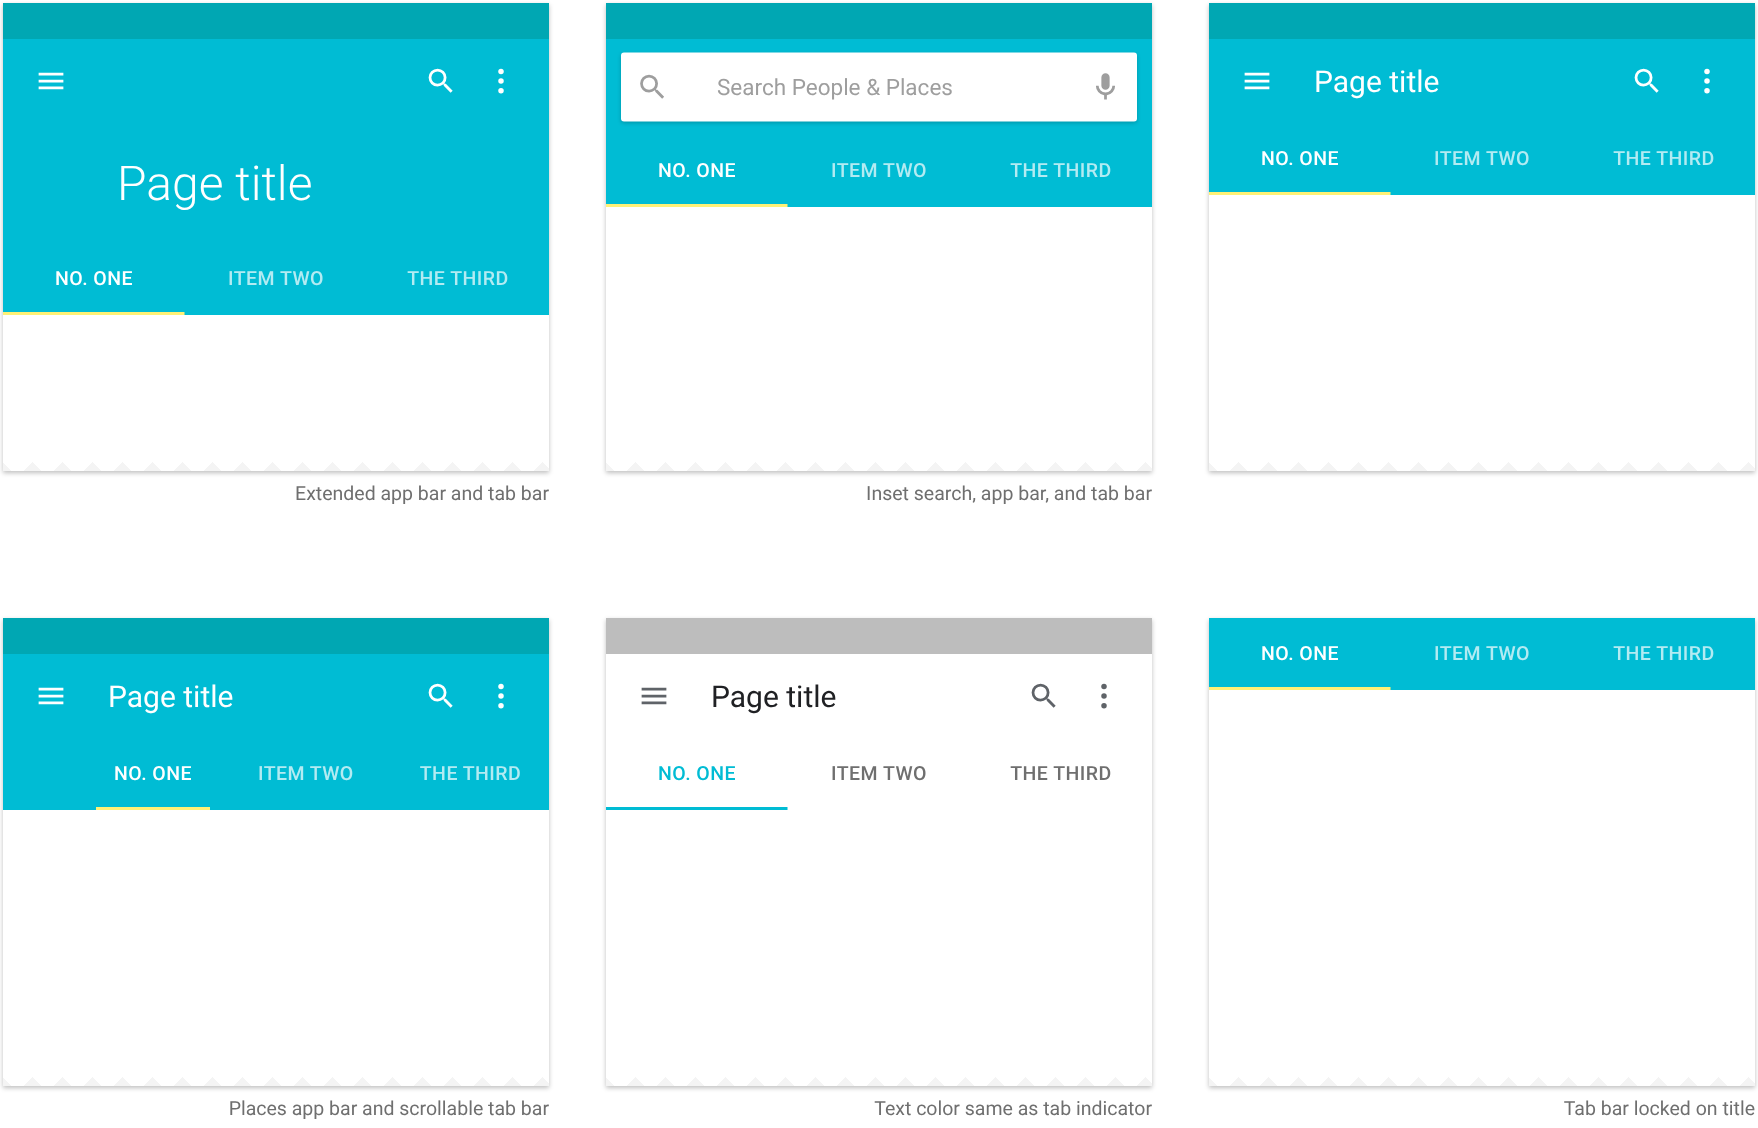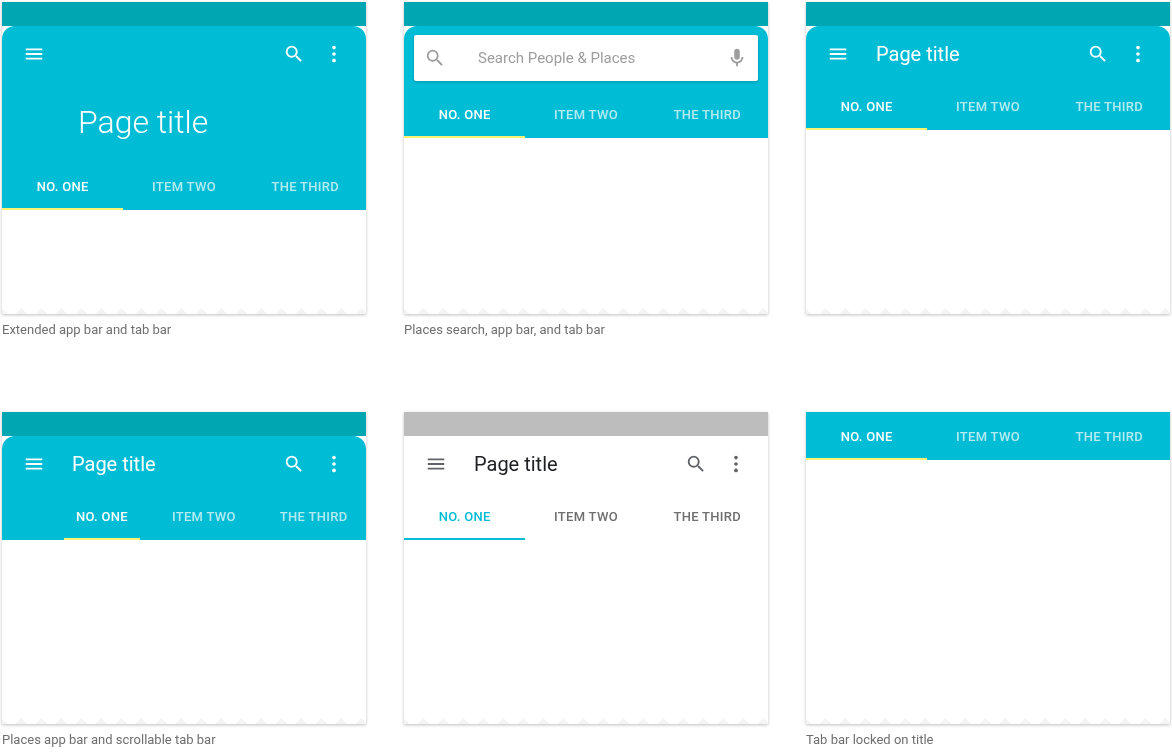--- a/index.html
+++ b/index.html
@@ -24,24 +24,25 @@
     background: #ffffff;
     box-shadow: 0 1px 3px rgba(0,0,0,0.25);
     overflow: hidden;
     position: relative;
   }
   .caption {
     font-size: 13px;
     color: #6f6f6f;
     margin-top: 8px;
     line-height: 1.3;
+    text-align: right;
   }
   
   .status-strip { height: 24px; background: #00a7b3; }
-  .teal-bg { background: #00bcd4; border-radius: 13px; }
+  .teal-bg { background: #00bcd4; }
   .white-bg { background: #ffffff; }
   .grey-status { height: 24px; background: #bdbdbd; }
 
   
   .appbar {
     display: flex;
     align-items: center;
     height: 56px;
     padding: 0 12px;
   }
@@ -195,21 +196,21 @@
           </div>
         </div>
         <div class="tabs teal">
           <div class="tab active full">NO. ONE</div>
           <div class="tab">ITEM TWO</div>
           <div class="tab">THE THIRD</div>
         </div>
       </div>
       <div class="zig"></div>
     </div>
-    <div class="caption">Places search, app bar, and tab bar</div>
+    <div class="caption">Inset search, app bar, and tab bar</div>
   </div>
 
   <div class="cell">
     <div class="frame">
       <div class="status-strip"></div>
       <div class="teal-bg">
         <div class="appbar teal">
           <div class="icon">
             <svg viewBox="0 0 24 24">
                 <path d="M3 6h18v2H3zM3 11h18v2H3zM3 16h18v2H3z"></path>
@@ -299,20 +300,21 @@
           </div>
         </div>
         <div class="tabs light">
           <div class="tab active full">NO. ONE</div>
           <div class="tab">ITEM TWO</div>
           <div class="tab">THE THIRD</div>
         </div>
       </div>
       <div class="zig"></div>
     </div>
+    <div class="caption">Text color same as tab indicator</div>
   </div>
 
   <div class="cell">
     <div class="frame">
       <div class="teal-bg">
         <div class="tabs teal">
           <div class="tab active full">NO. ONE</div>
           <div class="tab">ITEM TWO</div>
           <div class="tab">THE THIRD</div>
         </div>

